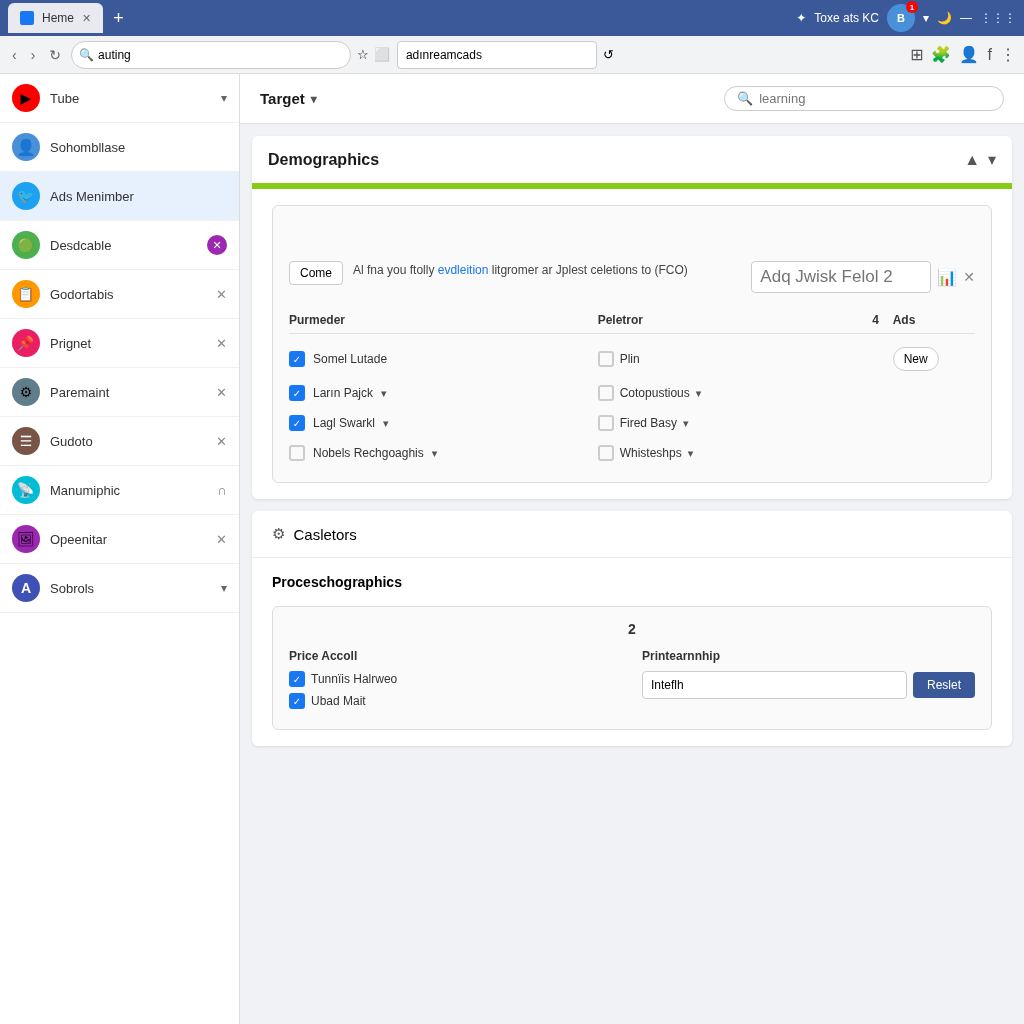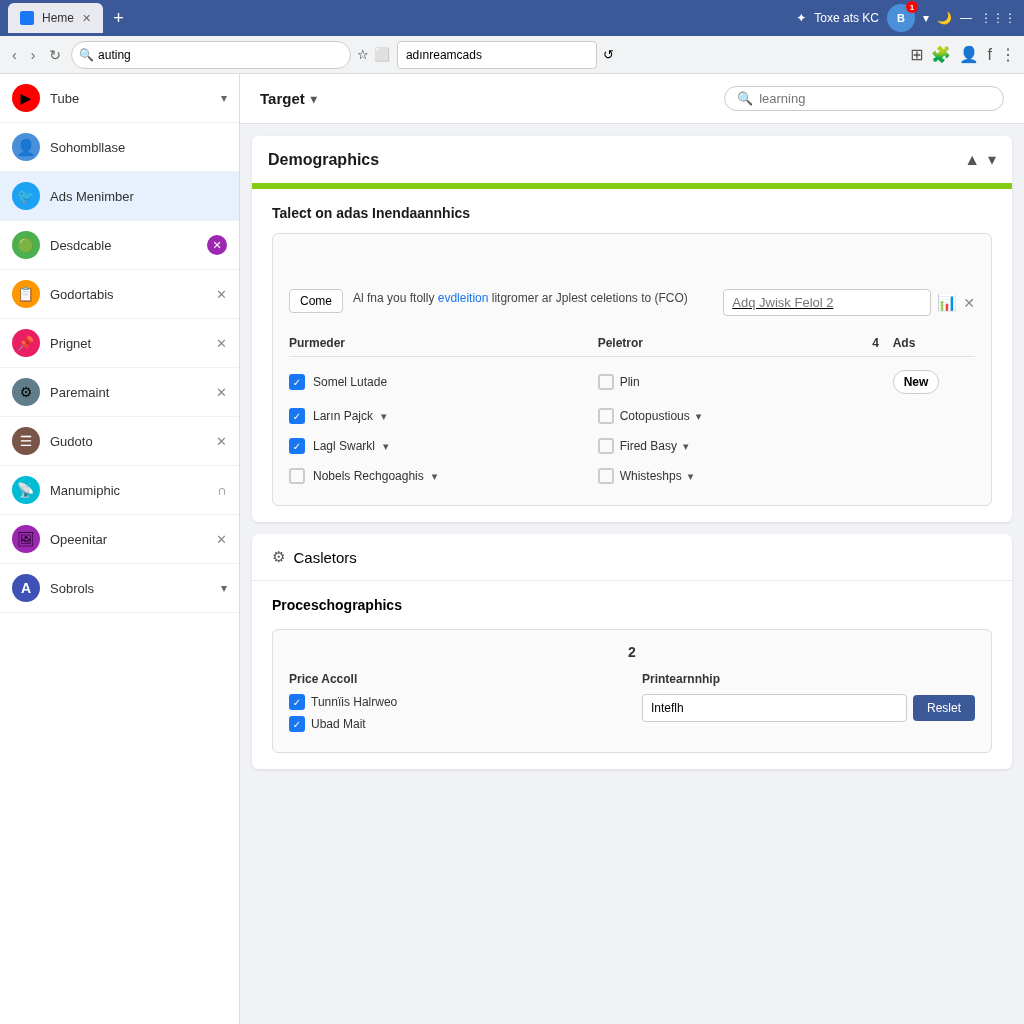--- a/index.html
+++ b/index.html
@@ -169,21 +169,21 @@
       border: 1px solid #ccc;
       border-radius: 4px;
       padding: 4px 10px;
       font-size: 12px;
       cursor: pointer;
       flex-shrink: 0;
     }
     .info-text { font-size: 12px; color: #444; line-height: 1.5; }
     .info-text a { color: #1877f2; text-decoration: none; font-weight: normal; }
     .info-input-row { display: flex; align-items: center; gap: 6px; margin-left: auto; }
-    .info-input { border: 1px solid #ccc; border-radius: 4px; padding: 5px 8px; font-size: 13px; width: 208px; text-decoration: underline; }
+    .info-input { border: 1px solid #ccc; border-radius: 4px; padding: 5px 8px; font-size: 17px; width: 180px; }
     .chart-icon { color: #555; font-size: 16px; cursor: pointer; }
     .clear-btn { color: #888; font-size: 14px; cursor: pointer; }
 
     
     .param-table { width: 100%; }
     .param-table-header {
       display: flex;
       padding: 6px 0;
       border-bottom: 1px solid #e0e0e0;
       margin-bottom: 6px;
@@ -218,21 +218,21 @@
     .checkbox.checked { background: #1877f2; border-color: #1877f2; }
     .checkbox.checked::after { content: '✓'; color: white; font-size: 10px; }
     .param-label { font-size: 12px; color: #333; }
     .param-dropdown { display: flex; align-items: center; gap: 4px; color: #555; font-size: 11px; cursor: pointer; }
     .new-badge {
       background: white;
       border: 1px solid #ccc;
       border-radius: 12px;
       padding: 4px 10px;
       font-size: 12px;
-      font-weight: bold;
+      font-weight: normal;
       cursor: pointer;
     }
 
     .link-row { padding: 10px 0 2px; }
     .link-row a { color: #1877f2; font-size: 12px; text-decoration: none; display: flex; align-items: center; gap: 6px; }
 
     
     .casletors-section {
       background: white;
       margin: 0 12px 12px;
@@ -402,21 +402,20 @@
     <div class="section-card">
       <div class="section-header">
         <span class="section-title">Demographics</span>
         <div class="section-controls">
           <button class="ctrl-btn">▲</button>
           <button class="ctrl-btn">▾</button>
         </div>
       </div>
 
       <div class="sub-section">
-        <div class="sub-section-title">Talect on adas Inendaannhics</div>
 
         <div class="info-box">
           <div class="info-box-header">
             <button class="come-btn">Come</button>
             <div class="info-text">
               Al fna you ftolly <a>evdleition</a> litgromer ar Jplest celetions to (FCO)
             </div>
             <div class="info-input-row">
               <input type="text" class="info-input" placeholder="Adq Jwisk Felol 2" style="">
               <span class="chart-icon">📊</span>

